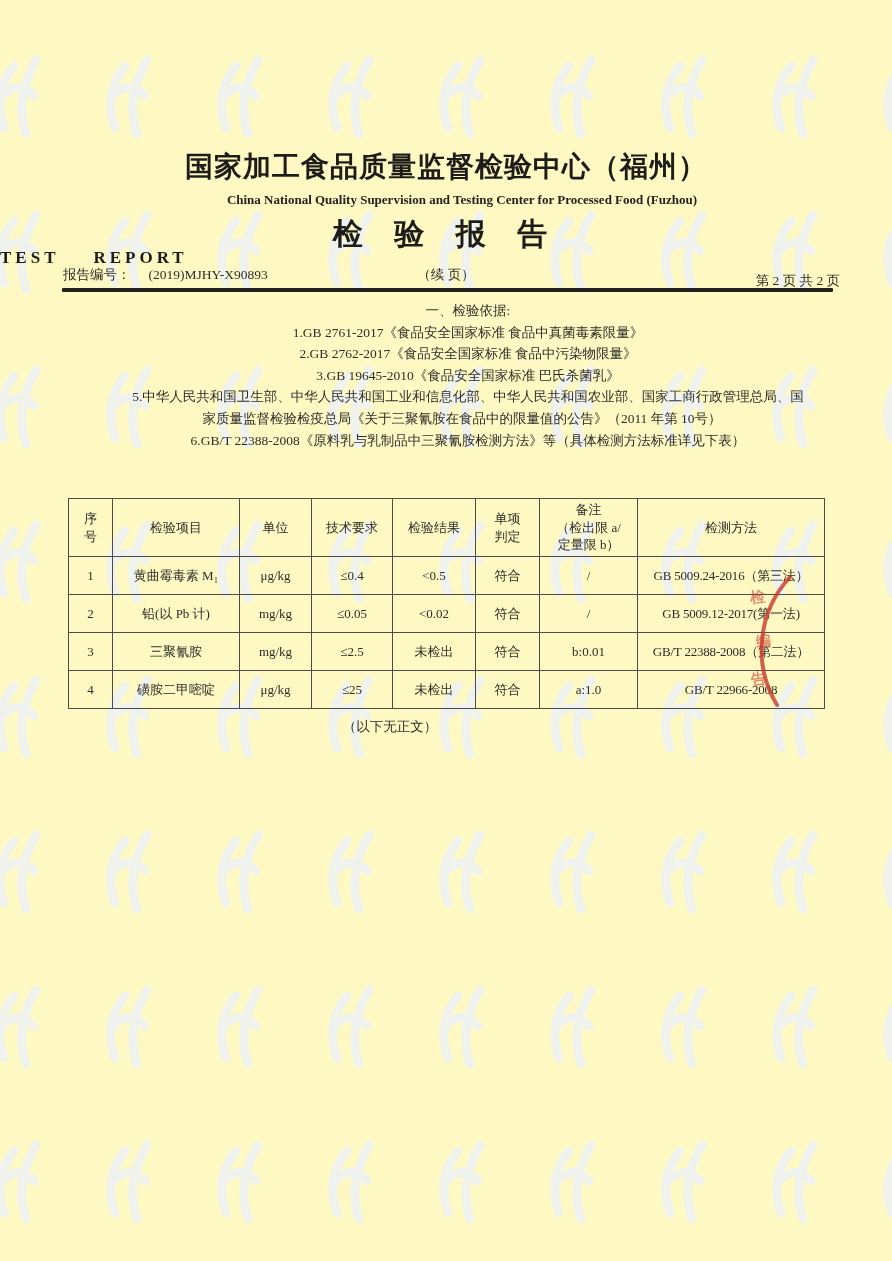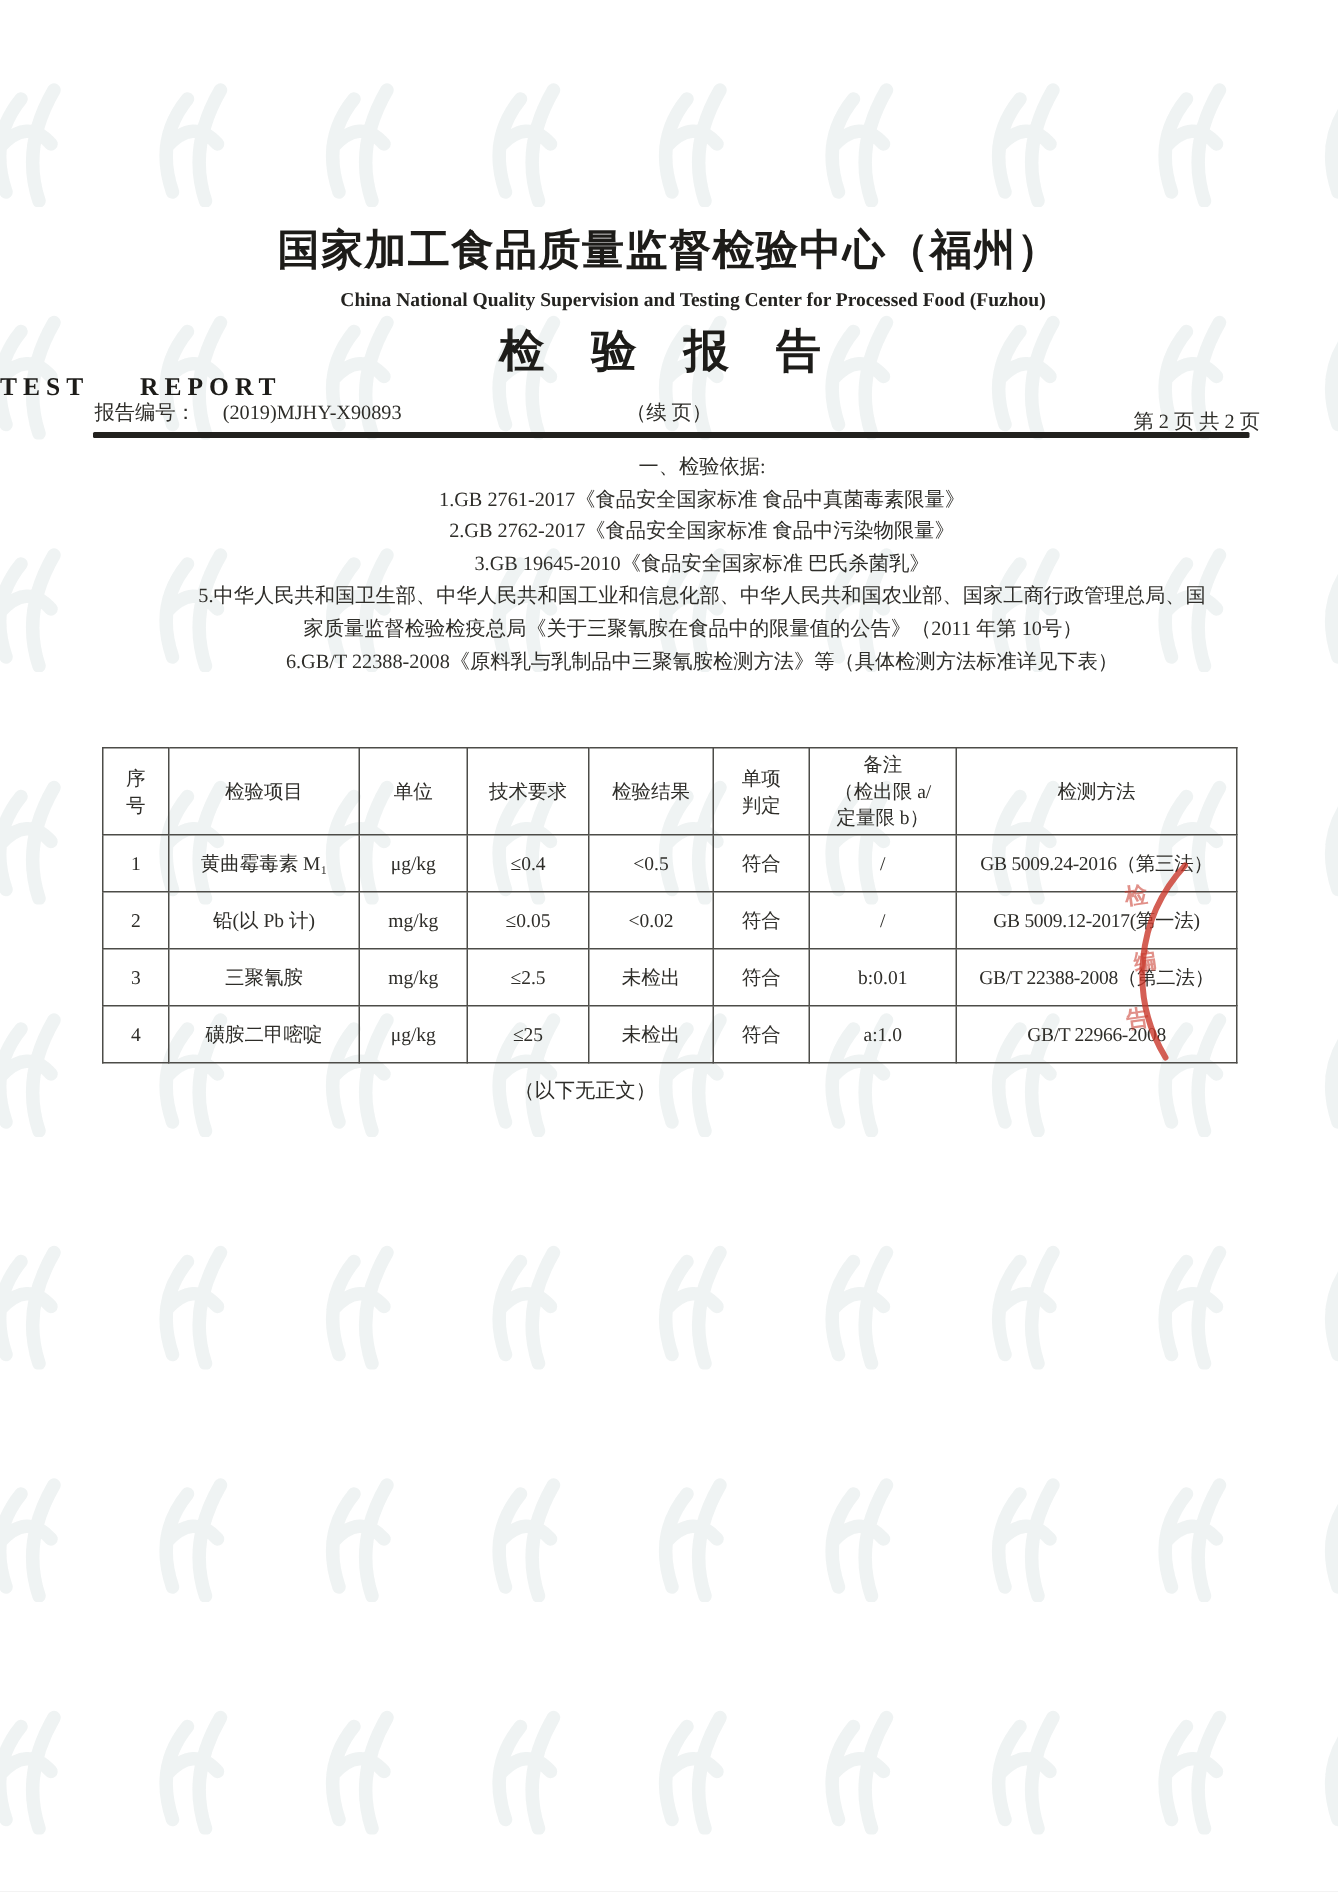--- a/index.html
+++ b/index.html
@@ -1,20 +1,20 @@
 <!DOCTYPE html>
 <html><head>
 <meta charset="utf-8">
 <style>
   html,body{margin:0;padding:0;background:#e9e9e9;}
   .page{
     position:relative;
     width:892px;height:1261px;
     margin:0 auto;
-    background:#ffffff;
+    background:#fef9c3;
     overflow:hidden;
     font-family:"Liberation Serif","DejaVu Serif",serif;
     color:#2e2d29;
   }
   
   .watermarks{position:absolute;inset:0;pointer-events:none;}
   .wm-glyph{position:absolute;width:60px;height:100px;opacity:.9;}
   
   .title-cn{
     position:absolute;top:148px;left:0;width:100%;

